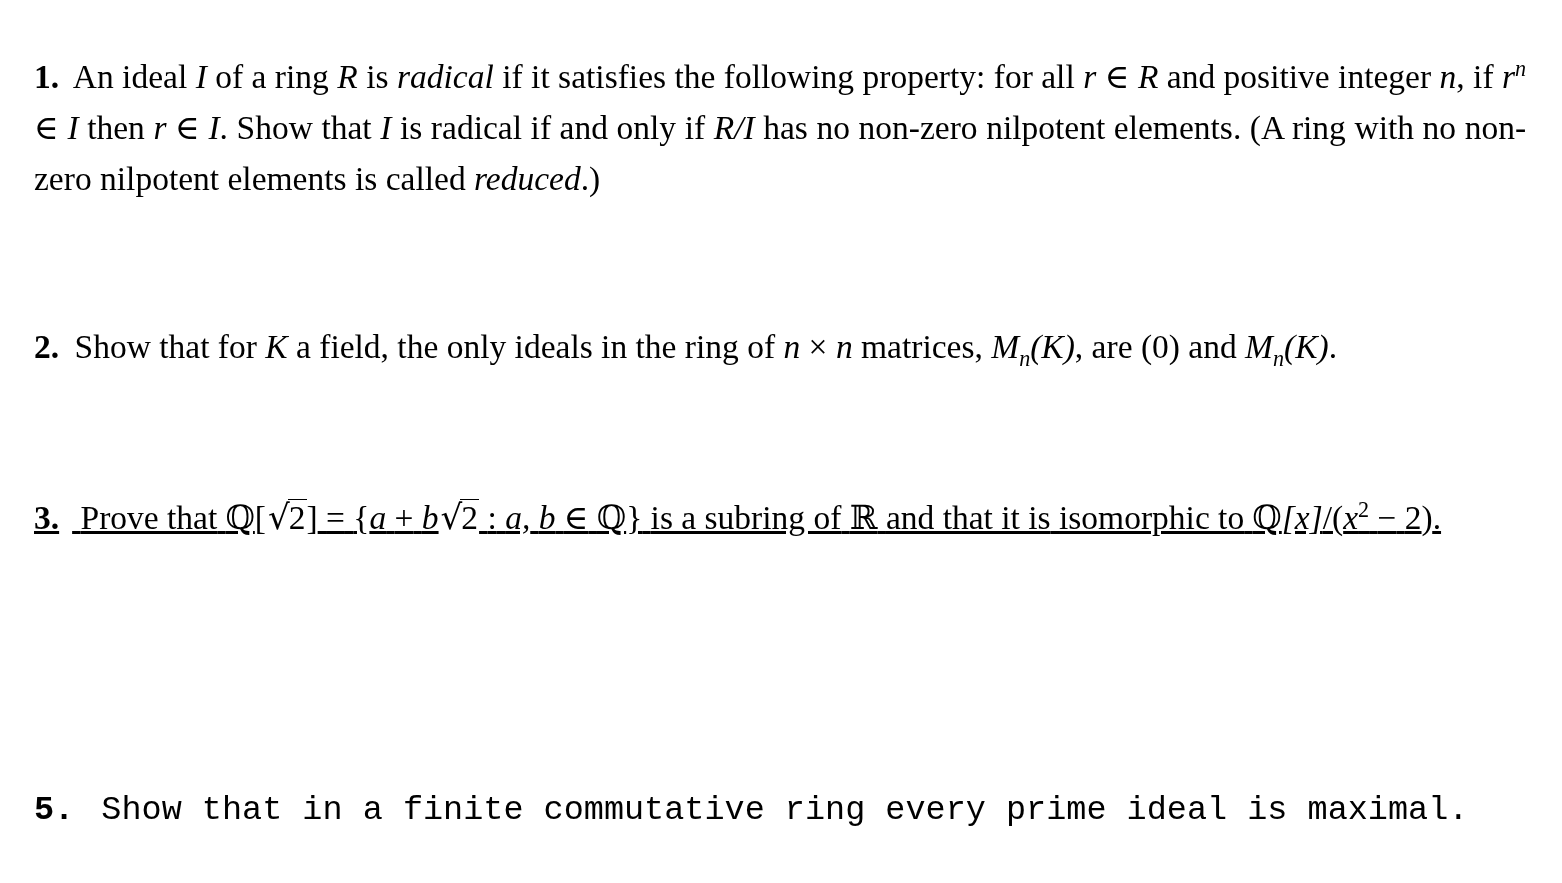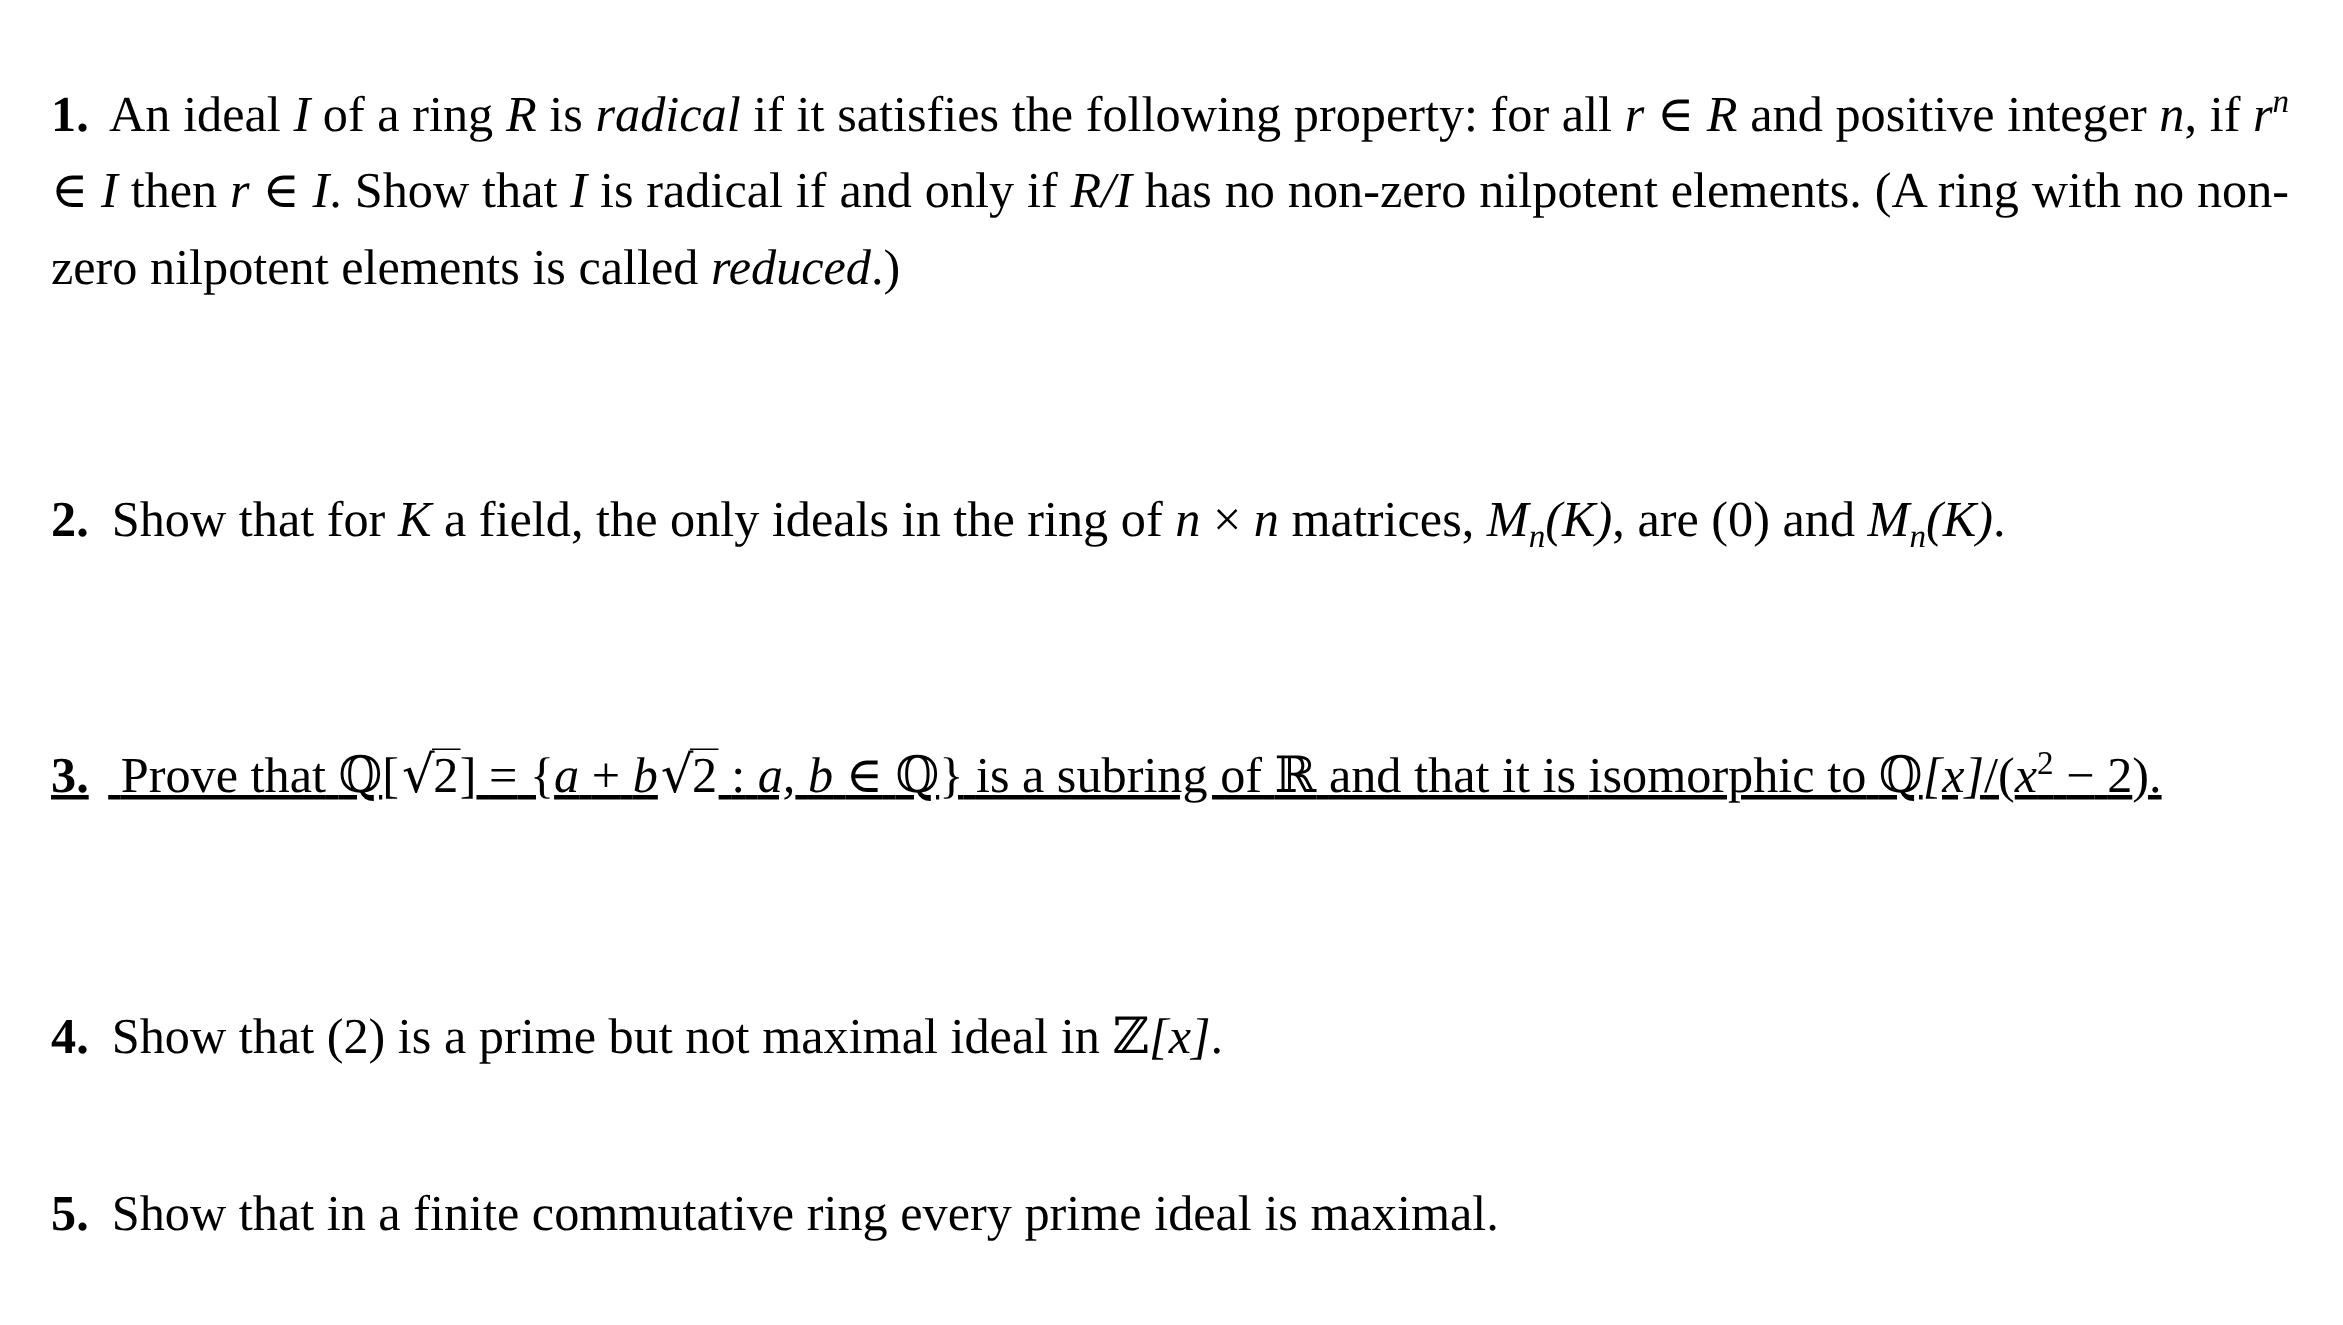--- a/index.html
+++ b/index.html
@@ -72,21 +72,21 @@
     border-top: 1.6px solid #000;
     padding: 0 1px 0 1px;
     margin-left: -2px;
     display: inline-block;
     line-height: 1.08;
   }
   #p1 { position: absolute; top: 52px; left: 0; right: 0; }
   #p2 { position: absolute; top: 322px; left: 0; right: 4px; }
   #p3 { position: absolute; top: 492px; left: 0; right: 0; text-decoration: underline; }
   #p4 { position: absolute; top: 666px; left: 0; right: 0; }
-  #p5 { position: absolute; top: 785px; left: 0; right: 0; }
+  #p5 { position: absolute; top: 785px; left: 0; right: 0; font-family: Liberation Mono, monospace; }
   .line-nojust {
     text-align: left;
   }
 </style>
 </head>
 <body>
 
 <div class="page">
 
   <p class="problem" id="p1">
@@ -147,24 +147,19 @@
     <span class="bb">ℚ</span><span>}</span>
     <span>is a subring of</span>
     <span class="bb">ℝ</span>
     <span>and that it is</span>
     <span>isomorphic to</span>
     <span class="bb">ℚ</span><i class="math">[x]</i><span>/</span><span>(</span><i class="math">x</i><sup>2</sup>
     <span>−</span>
     <span>2</span><span>)</span><span>.</span></span>
   </p>
 
-  <p class="problem line-nojust" id="p4">
-    <span class="num">4.</span><span class="num-gap"></span>
-    <span><span>Show that (2) is a prime but not maximal ideal in</span>
-    <span class="bb">ℤ</span><i class="math">[x]</i><span>.</span></span>
-  </p>
 
   <p class="problem line-nojust" id="p5">
     <span class="num">5.</span><span class="num-gap"></span>
     <span>Show that in a finite commutative ring every prime ideal is maximal.</span>
   </p>
 
 </div>
 
 </body></html>

